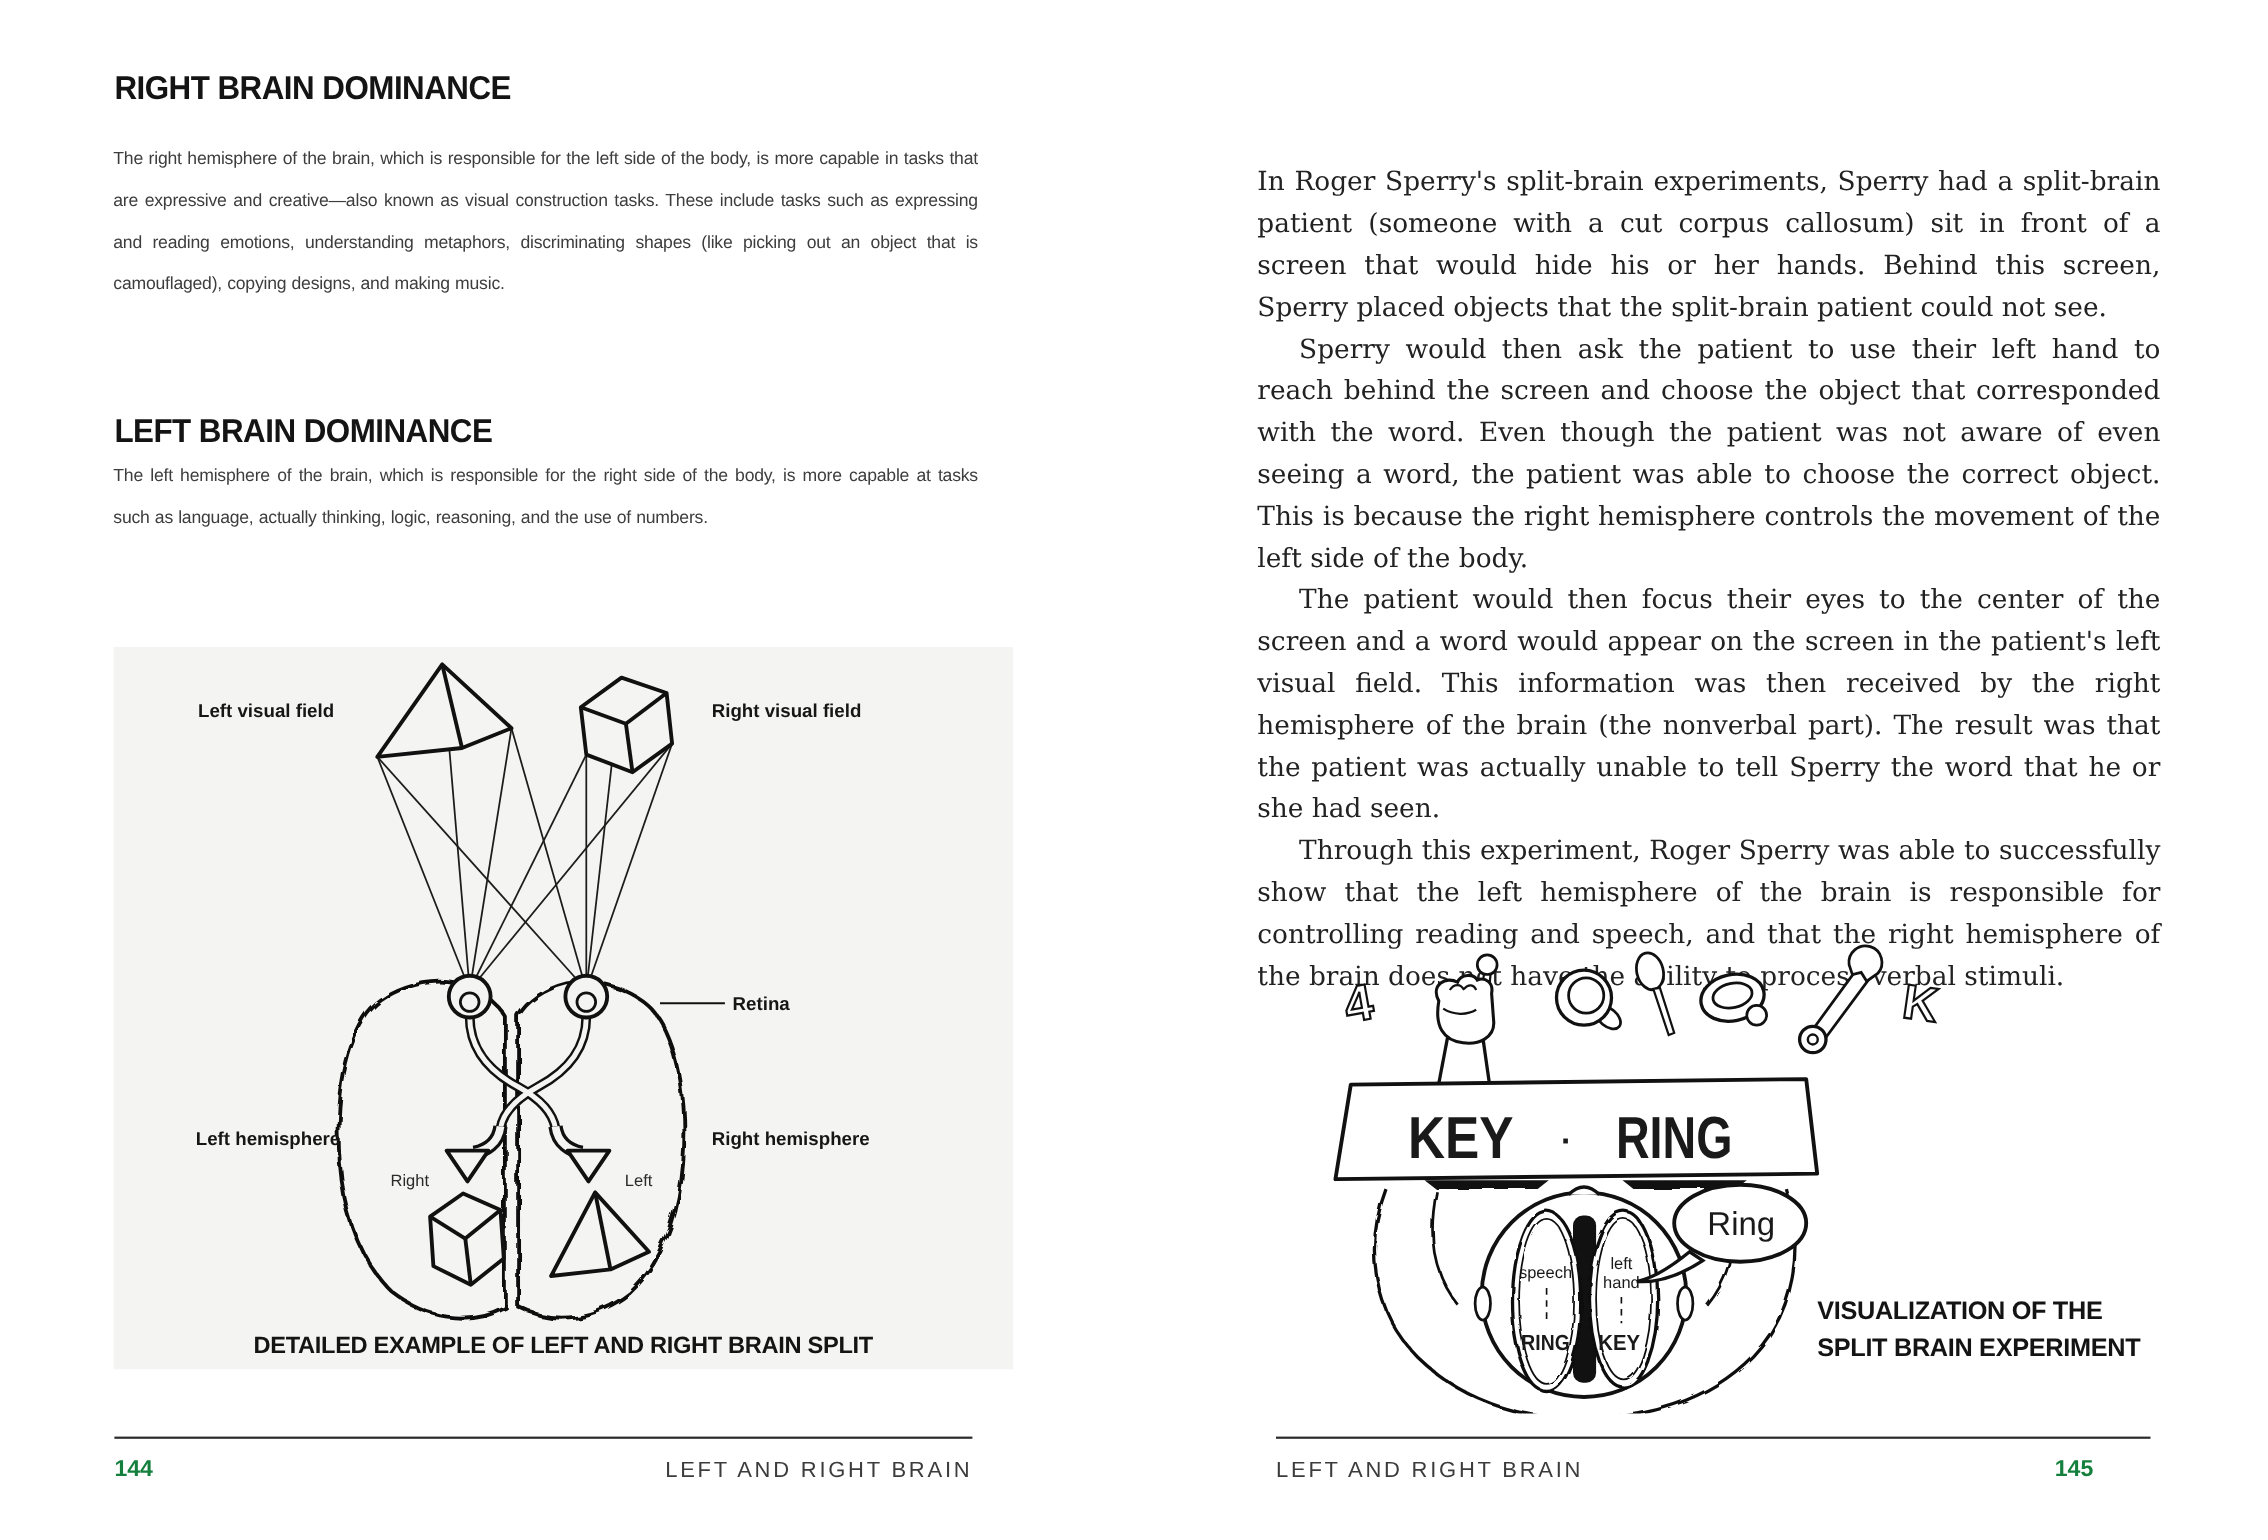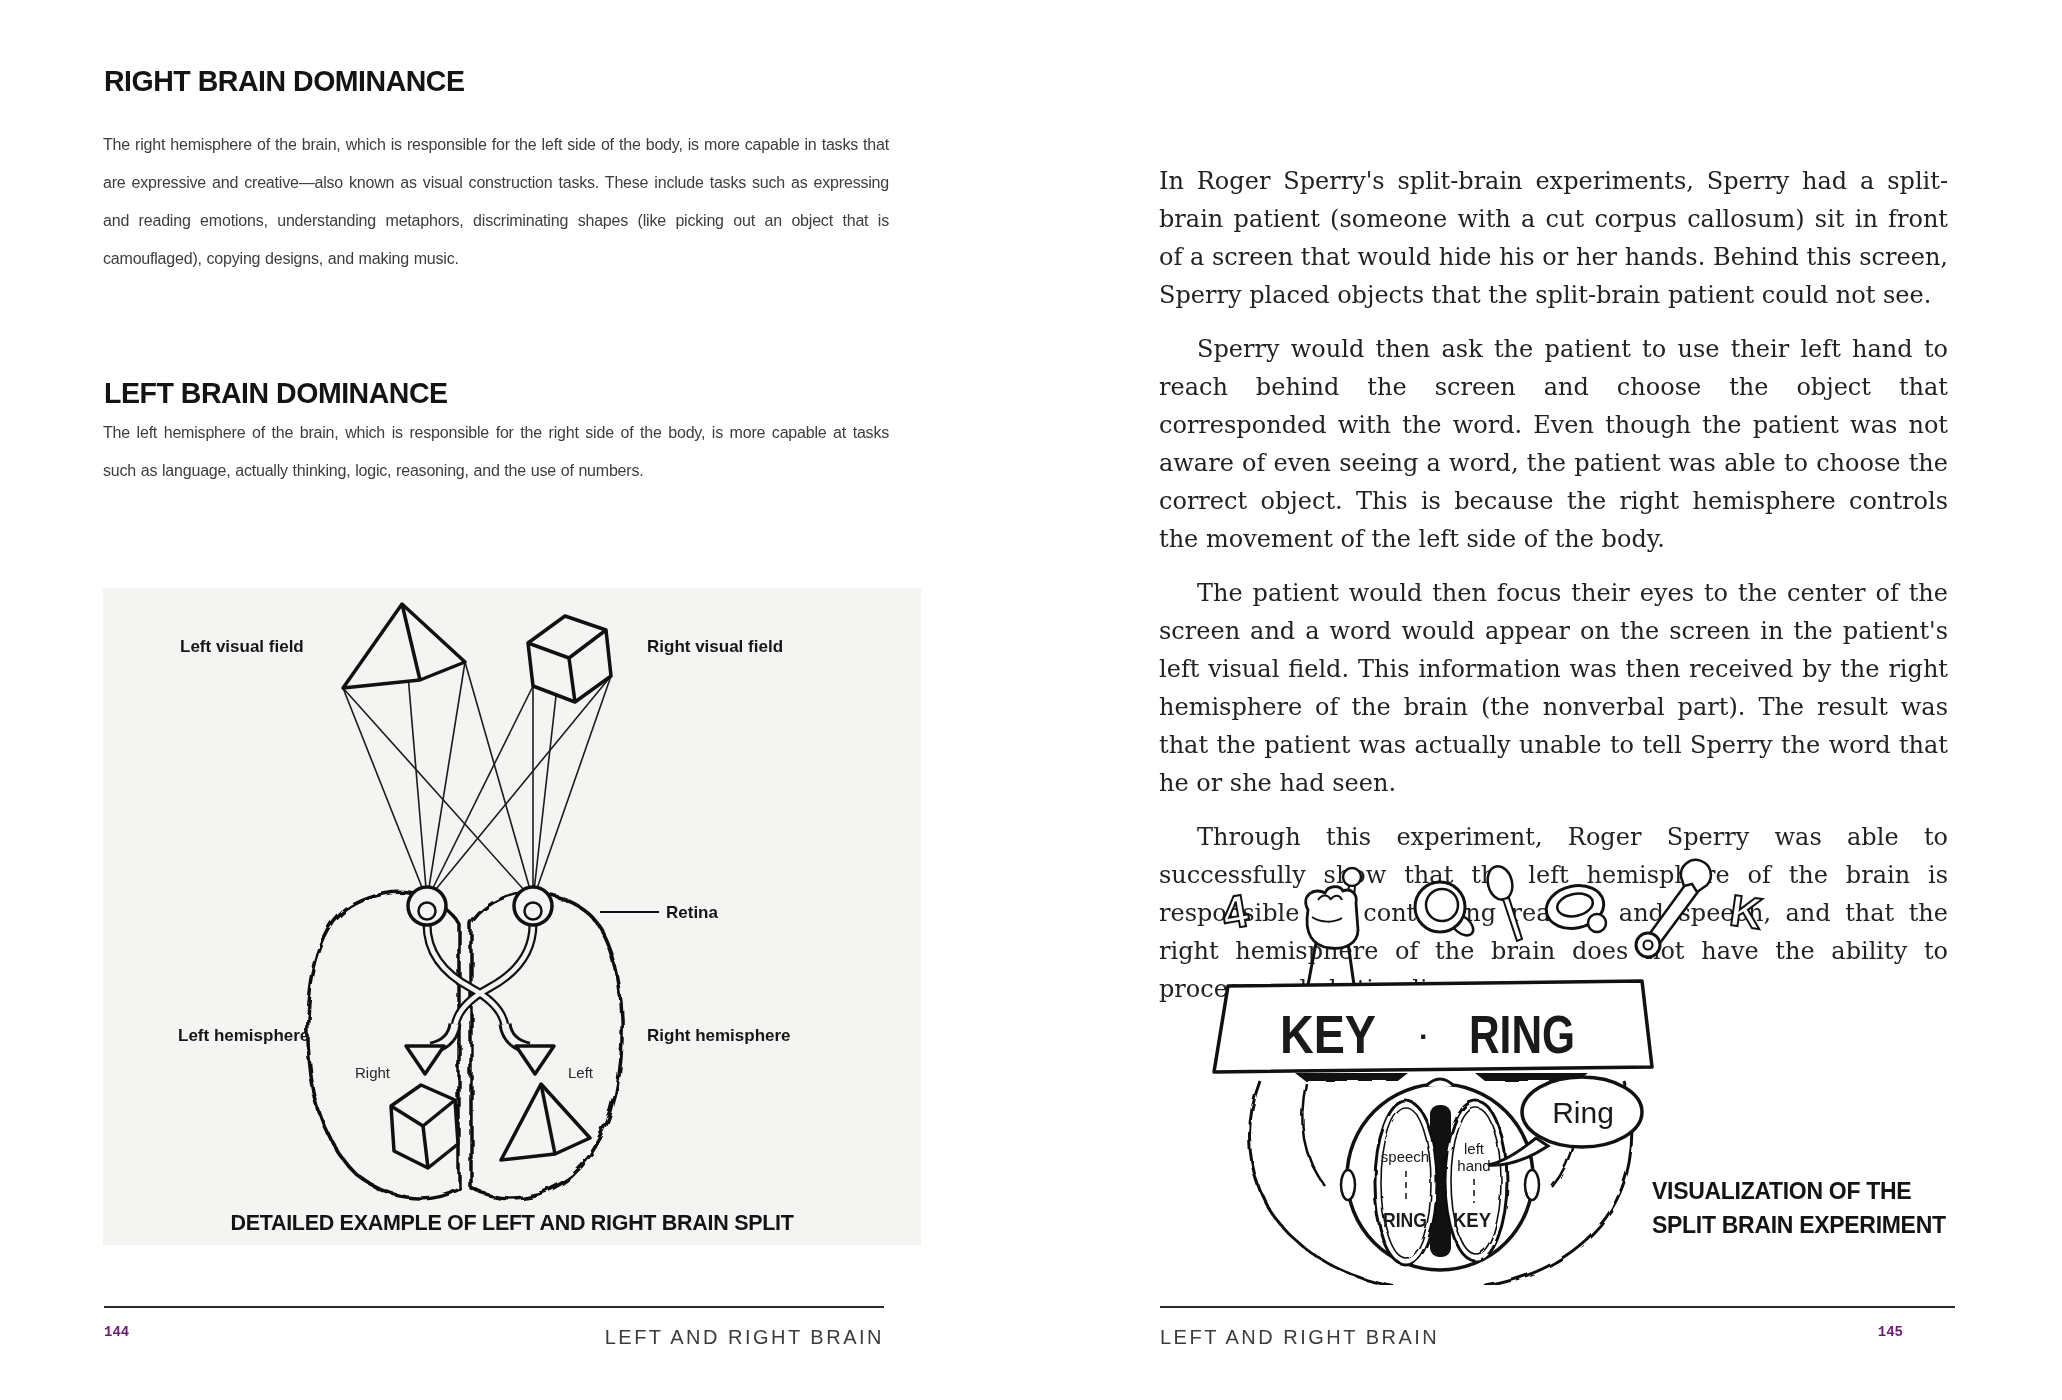--- a/index.html
+++ b/index.html
@@ -9,24 +9,24 @@
   
   .h-cond{font-weight:bold;color:#141414;font-size:30px;letter-spacing:-0.5px;
           transform:scaleX(0.95);transform-origin:0 50%;white-space:nowrap;}
   .body-sans{font-size:16px;line-height:38px;color:#3d3d3d;text-align:justify;
              letter-spacing:-0.2px;word-spacing:0.5px;}
   
   .title-cond{font-size:38px;color:#1a1a1a;letter-spacing:3px;text-align:center;
               transform:scaleX(0.97);transform-origin:50% 50%;white-space:nowrap;}
   .body-serif{font-family:"DejaVu Serif","Liberation Serif",serif;font-size:24px;
               line-height:38px;color:#222;text-align:justify;}
-  .body-serif p{margin:16px;}
+  .body-serif p{margin:0;}
   .body-serif p.ind{text-indent:38px;}
   .rule{height:0;border-top:2px solid #2a2a2a;}
-  .pagenum{font-size:14px;font-weight:bold;color:#701a75;font-family:Liberation Mono, monospace;}
+  .pagenum{font-size:21px;font-weight:bold;color:#15803d;}
   .chapter{font-size:20px;color:#3c3c3c;letter-spacing:2.5px;white-space:nowrap;}
   svg text{font-family:"Liberation Sans",sans-serif;}
   .dlabel{font-size:17px;font-weight:bold;fill:#161616;}
   .dsmall{font-size:15px;fill:#2a2a2a;}
   .dcap{font-size:21.5px;font-weight:bold;fill:#141414;letter-spacing:-0.3px;}
   .vcap{font-size:23px;font-weight:bold;fill:#141414;letter-spacing:-0.3px;}
 </style>
 </head>
 <body>
 

